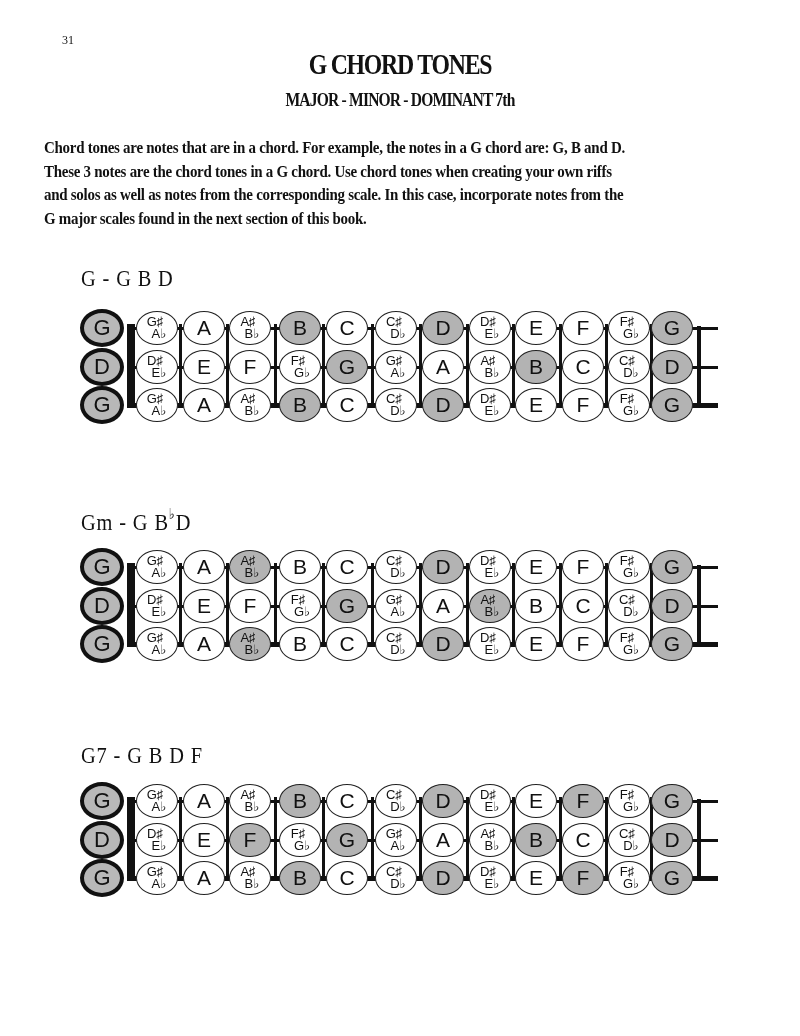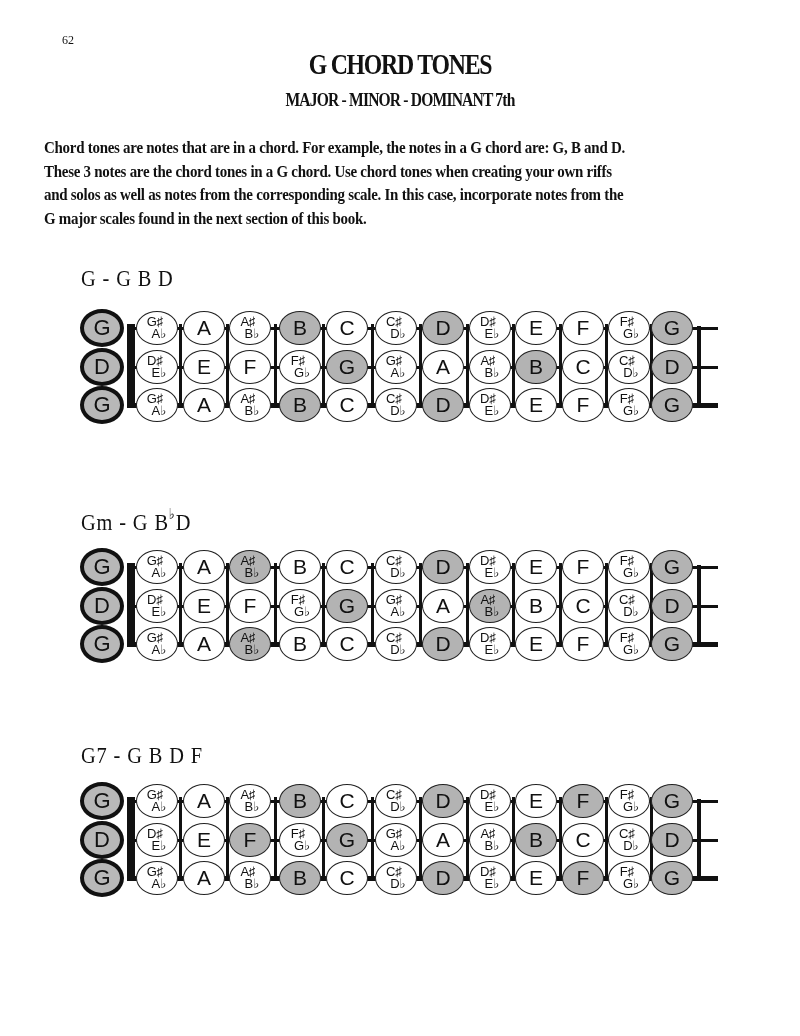--- a/index.html
+++ b/index.html
@@ -19,21 +19,21 @@
   .open-note{position:absolute;width:36px;height:30px;border:4px solid #111;border-radius:50%;background:#b8b8b8;display:flex;align-items:center;justify-content:center;font-family:"Liberation Sans",sans-serif;font-size:22px;}
   .note{position:absolute;width:42px;height:34px;border:1px solid #222;border-radius:50%;background:#fff;display:flex;align-items:center;justify-content:center;font-family:"Liberation Sans",sans-serif;font-size:21px;box-sizing:border-box;}
   .note.hl{background:#b3b3b3;}
   .note .dbl{display:flex;flex-direction:column;align-items:center;line-height:12px;font-size:13px;}
   .note .dbl span:first-child{margin-left:-4px;}
   .note .dbl span:last-child{margin-left:4px;}
 </style>
 </head>
 <body>
 
-<div class="page-num">62</div>
+<div class="page-num">31</div>
 <div class="title">G CHORD TONES</div>
 <div class="subtitle">MAJOR - MINOR - DOMINANT 7th</div>
 
 <div class="intro">
   <div>Chord tones are notes that are in a chord.  For example, the notes in a G chord are: G, B and D.</div>
   <div>These 3 notes are the chord tones in a G chord.  Use chord tones when creating your own riffs</div>
   <div>and solos as well as notes from the corresponding scale.  In this case, incorporate notes from the</div>
   <div>G major scales found in the next section of this book.</div>
 </div>
 

